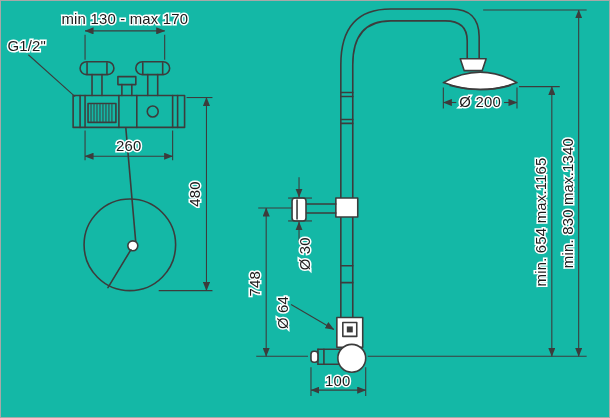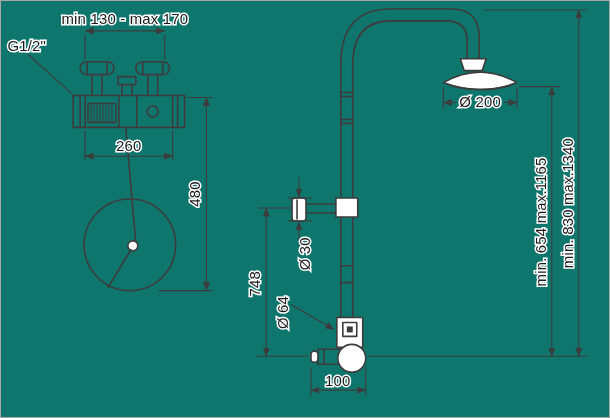--- a/index.html
+++ b/index.html
@@ -1,17 +1,17 @@
 <!DOCTYPE html>
 <html><head>
 <meta charset="utf-8">
 <style>
   html,body{margin:0;padding:0;background:#ffffff;}
   .canvas{
-    position:relative;width:610px;height:418px;background:#0f766e;
+    position:relative;width:610px;height:418px;background:#14b8a6;
     border:1px solid #a8a8a8;box-sizing:border-box;
     font-family:"Liberation Sans",sans-serif;overflow:hidden;
   }
   svg{display:block;width:100%;height:100%;}
   .part{stroke:#3c3c3c;stroke-width:1.6;fill:none;stroke-linecap:round;stroke-linejoin:round;}
   .hatch line{stroke:#3c3c3c;stroke-width:1;}
   .dim{stroke:#3c3c3c;stroke-width:1.1;fill:none;}
   .lbl{
     font-family:"Liberation Sans",sans-serif;font-size:15px;
     fill:#1b1b1b;stroke:#ffffff;stroke-width:3px;paint-order:stroke;

